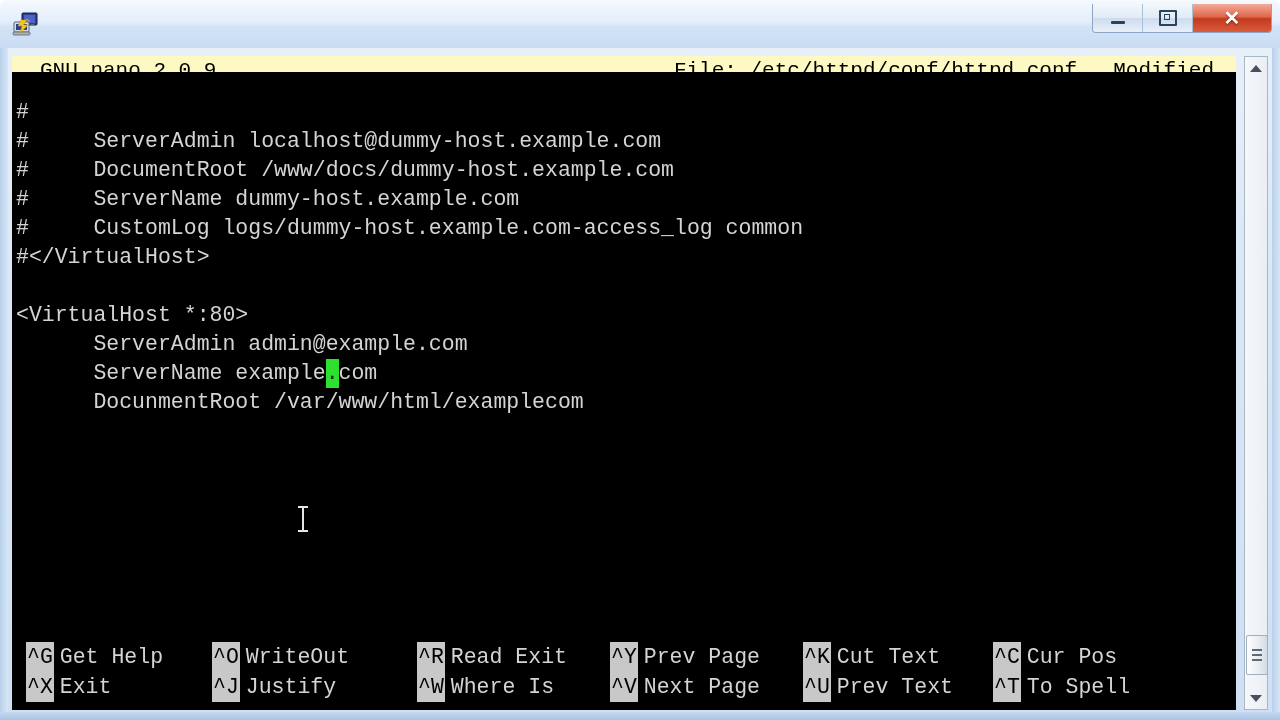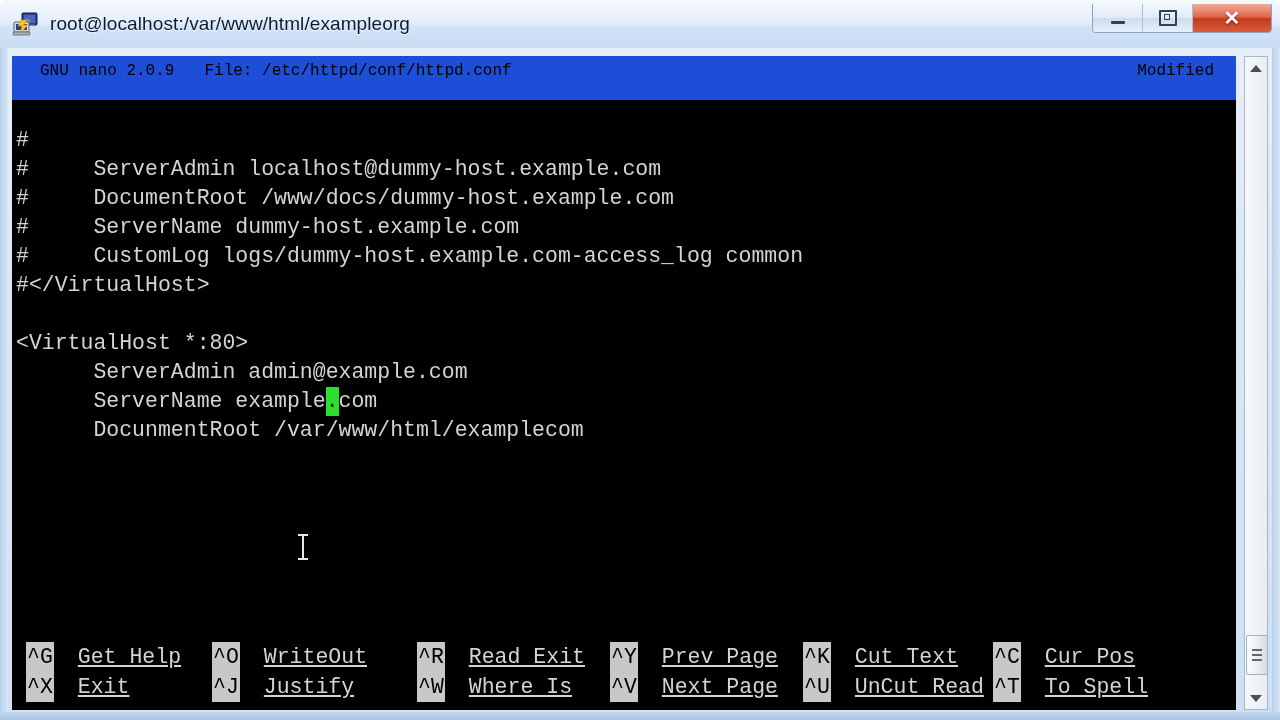--- a/index.html
+++ b/index.html
@@ -114,32 +114,32 @@
   .terminal {
     position: absolute;
     left: 12px; top: 56px;
     width: 1224px; height: 654px;
     background: #000000;
     overflow: hidden;
     font-family: "Liberation Mono", "DejaVu Sans Mono", monospace;
   }
 
   .nano-bar {
-    height: 44px;
-    background: #1d4ed8;
+    height: 16px;
+    background: #fef9c3;
     color: #000000;
-    font-size: 16px;
+    font-size: 21px;
     line-height: 30px;
     display: flex;
     white-space: pre;
     font-family: "Liberation Mono", "DejaVu Sans Mono", monospace;
   }
   .nano-bar .seg-left   { padding-left: 28px; }
-  .nano-bar .seg-center { flex: 1; text-align: left; padding-left: 30px; }
-  .nano-bar .seg-right  { padding-right: 22px; }
+  .nano-bar .seg-center { flex: 1; text-align: right; padding-left: 30px; }
+  .nano-bar .seg-right  { padding-right: 22px; margin-left: 36px; }
 
   .editor {
     position: relative;
     height: 548px;
     padding-top: 26px;
     box-sizing: border-box;
   }
   .line {
     height: 29px;
     line-height: 29px;
@@ -199,22 +199,21 @@
     line-height: 30px;
     font-family: "Liberation Mono", "DejaVu Sans Mono", monospace;
   }
   .sc-key {
     background: #c8c8c8;
     color: #000000;
     padding: 0 1px;
   }
   .sc-label {
     color: #d4d4d4;
-    padding-left: 24px;
-    text-decoration: underline;
+    padding-left: 6px;
   }
 
   
   .sc-c0 { width: 200px; padding-left: 14px; box-sizing: border-box; }
   .sc-c1 { width: 205px; }
   .sc-c2 { width: 193px; }
   .sc-c3 { width: 193px; }
   .sc-c4 { width: 190px; }
   .sc-c5 { width: 200px; }
 
@@ -264,21 +263,20 @@
   <div class="titlebar">
     <svg class="title-icon" viewBox="0 0 28 28">
       <rect x="10" y="2" width="15" height="12" rx="1" fill="#2b3f8f" stroke="#101c4a" stroke-width="1"></rect>
       <rect x="12" y="4" width="11" height="8" fill="#4f63c6"></rect>
       <text x="14" y="11.5" font-size="7" fill="#f2c94c" font-family="DejaVu Sans Mono, monospace">&gt;_</text>
       <rect x="2" y="11" width="15" height="10" rx="1" fill="#d9dde6" stroke="#5a6472" stroke-width="1"></rect>
       <rect x="4" y="13" width="11" height="6" fill="#2b3f8f"></rect>
       <rect x="1" y="21" width="17" height="3" rx="1" fill="#aab2be" stroke="#5a6472" stroke-width=".8"></rect>
       <polygon points="9,9 15,9 11.5,14 16,14 8,22 10,15 6,15" fill="#f4c720" stroke="#c79a06" stroke-width=".6"></polygon>
     </svg>
-    <div class="title-text">root@localhost:/var/www/html/exampleorg</div>
 
     <div class="win-buttons">
       <div class="win-btn">
         <span class="glyph-min"></span>
       </div>
       <div class="win-btn">
         <span class="glyph-max"></span>
       </div>
       <div class="win-btn close">
         <span class="glyph-close">✕</span>
@@ -323,21 +321,21 @@
         <span class="sc-item sc-c2"><span class="sc-key">^R</span><span class="sc-label">Read Exit</span></span>
         <span class="sc-item sc-c3"><span class="sc-key">^Y</span><span class="sc-label">Prev Page</span></span>
         <span class="sc-item sc-c4"><span class="sc-key">^K</span><span class="sc-label">Cut Text</span></span>
         <span class="sc-item sc-c5"><span class="sc-key">^C</span><span class="sc-label">Cur Pos</span></span>
       </div>
       <div class="sc-row">
         <span class="sc-item sc-c0"><span class="sc-key">^X</span><span class="sc-label">Exit</span></span>
         <span class="sc-item sc-c1"><span class="sc-key">^J</span><span class="sc-label">Justify</span></span>
         <span class="sc-item sc-c2"><span class="sc-key">^W</span><span class="sc-label">Where Is</span></span>
         <span class="sc-item sc-c3"><span class="sc-key">^V</span><span class="sc-label">Next Page</span></span>
-        <span class="sc-item sc-c4"><span class="sc-key">^U</span><span class="sc-label">UnCut Read</span></span>
+        <span class="sc-item sc-c4"><span class="sc-key">^U</span><span class="sc-label">Prev Text</span></span>
         <span class="sc-item sc-c5"><span class="sc-key">^T</span><span class="sc-label">To Spell</span></span>
       </div>
     </div>
   </div>
 
   <div class="scrollbar">
     <div class="sb-arrow up">
       <span class="tri up"></span>
     </div>
     <div class="sb-thumb">

